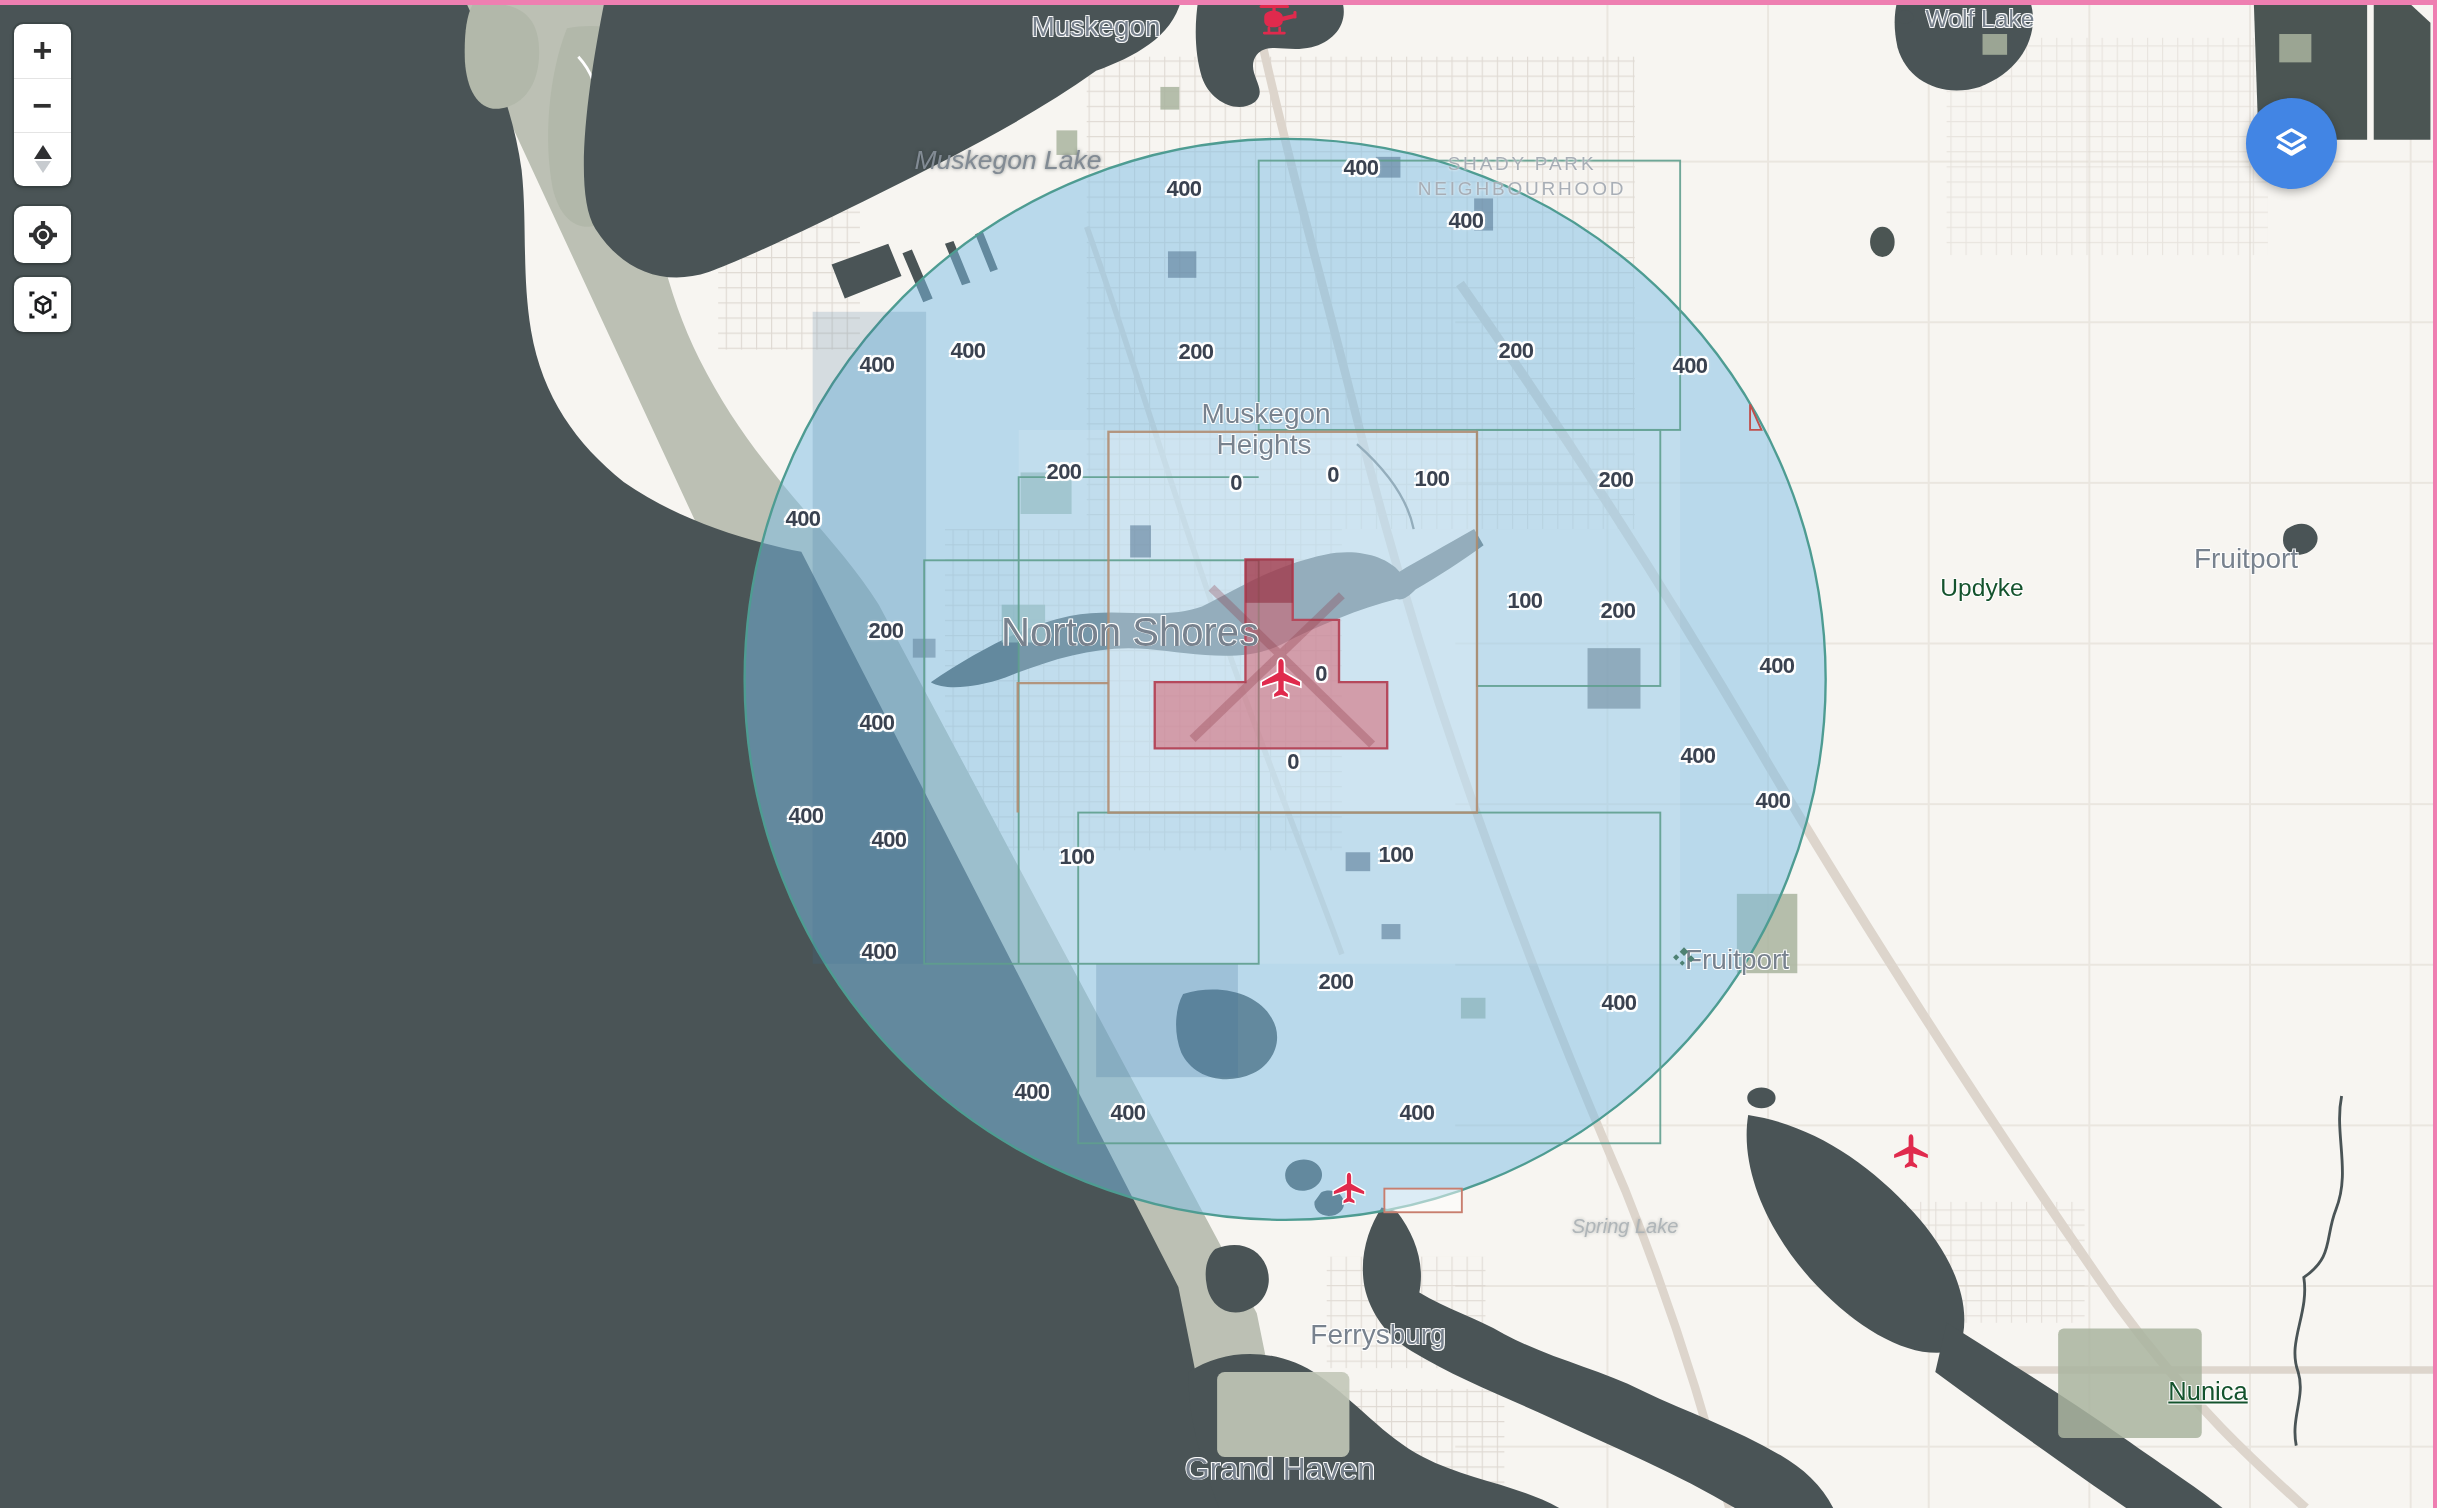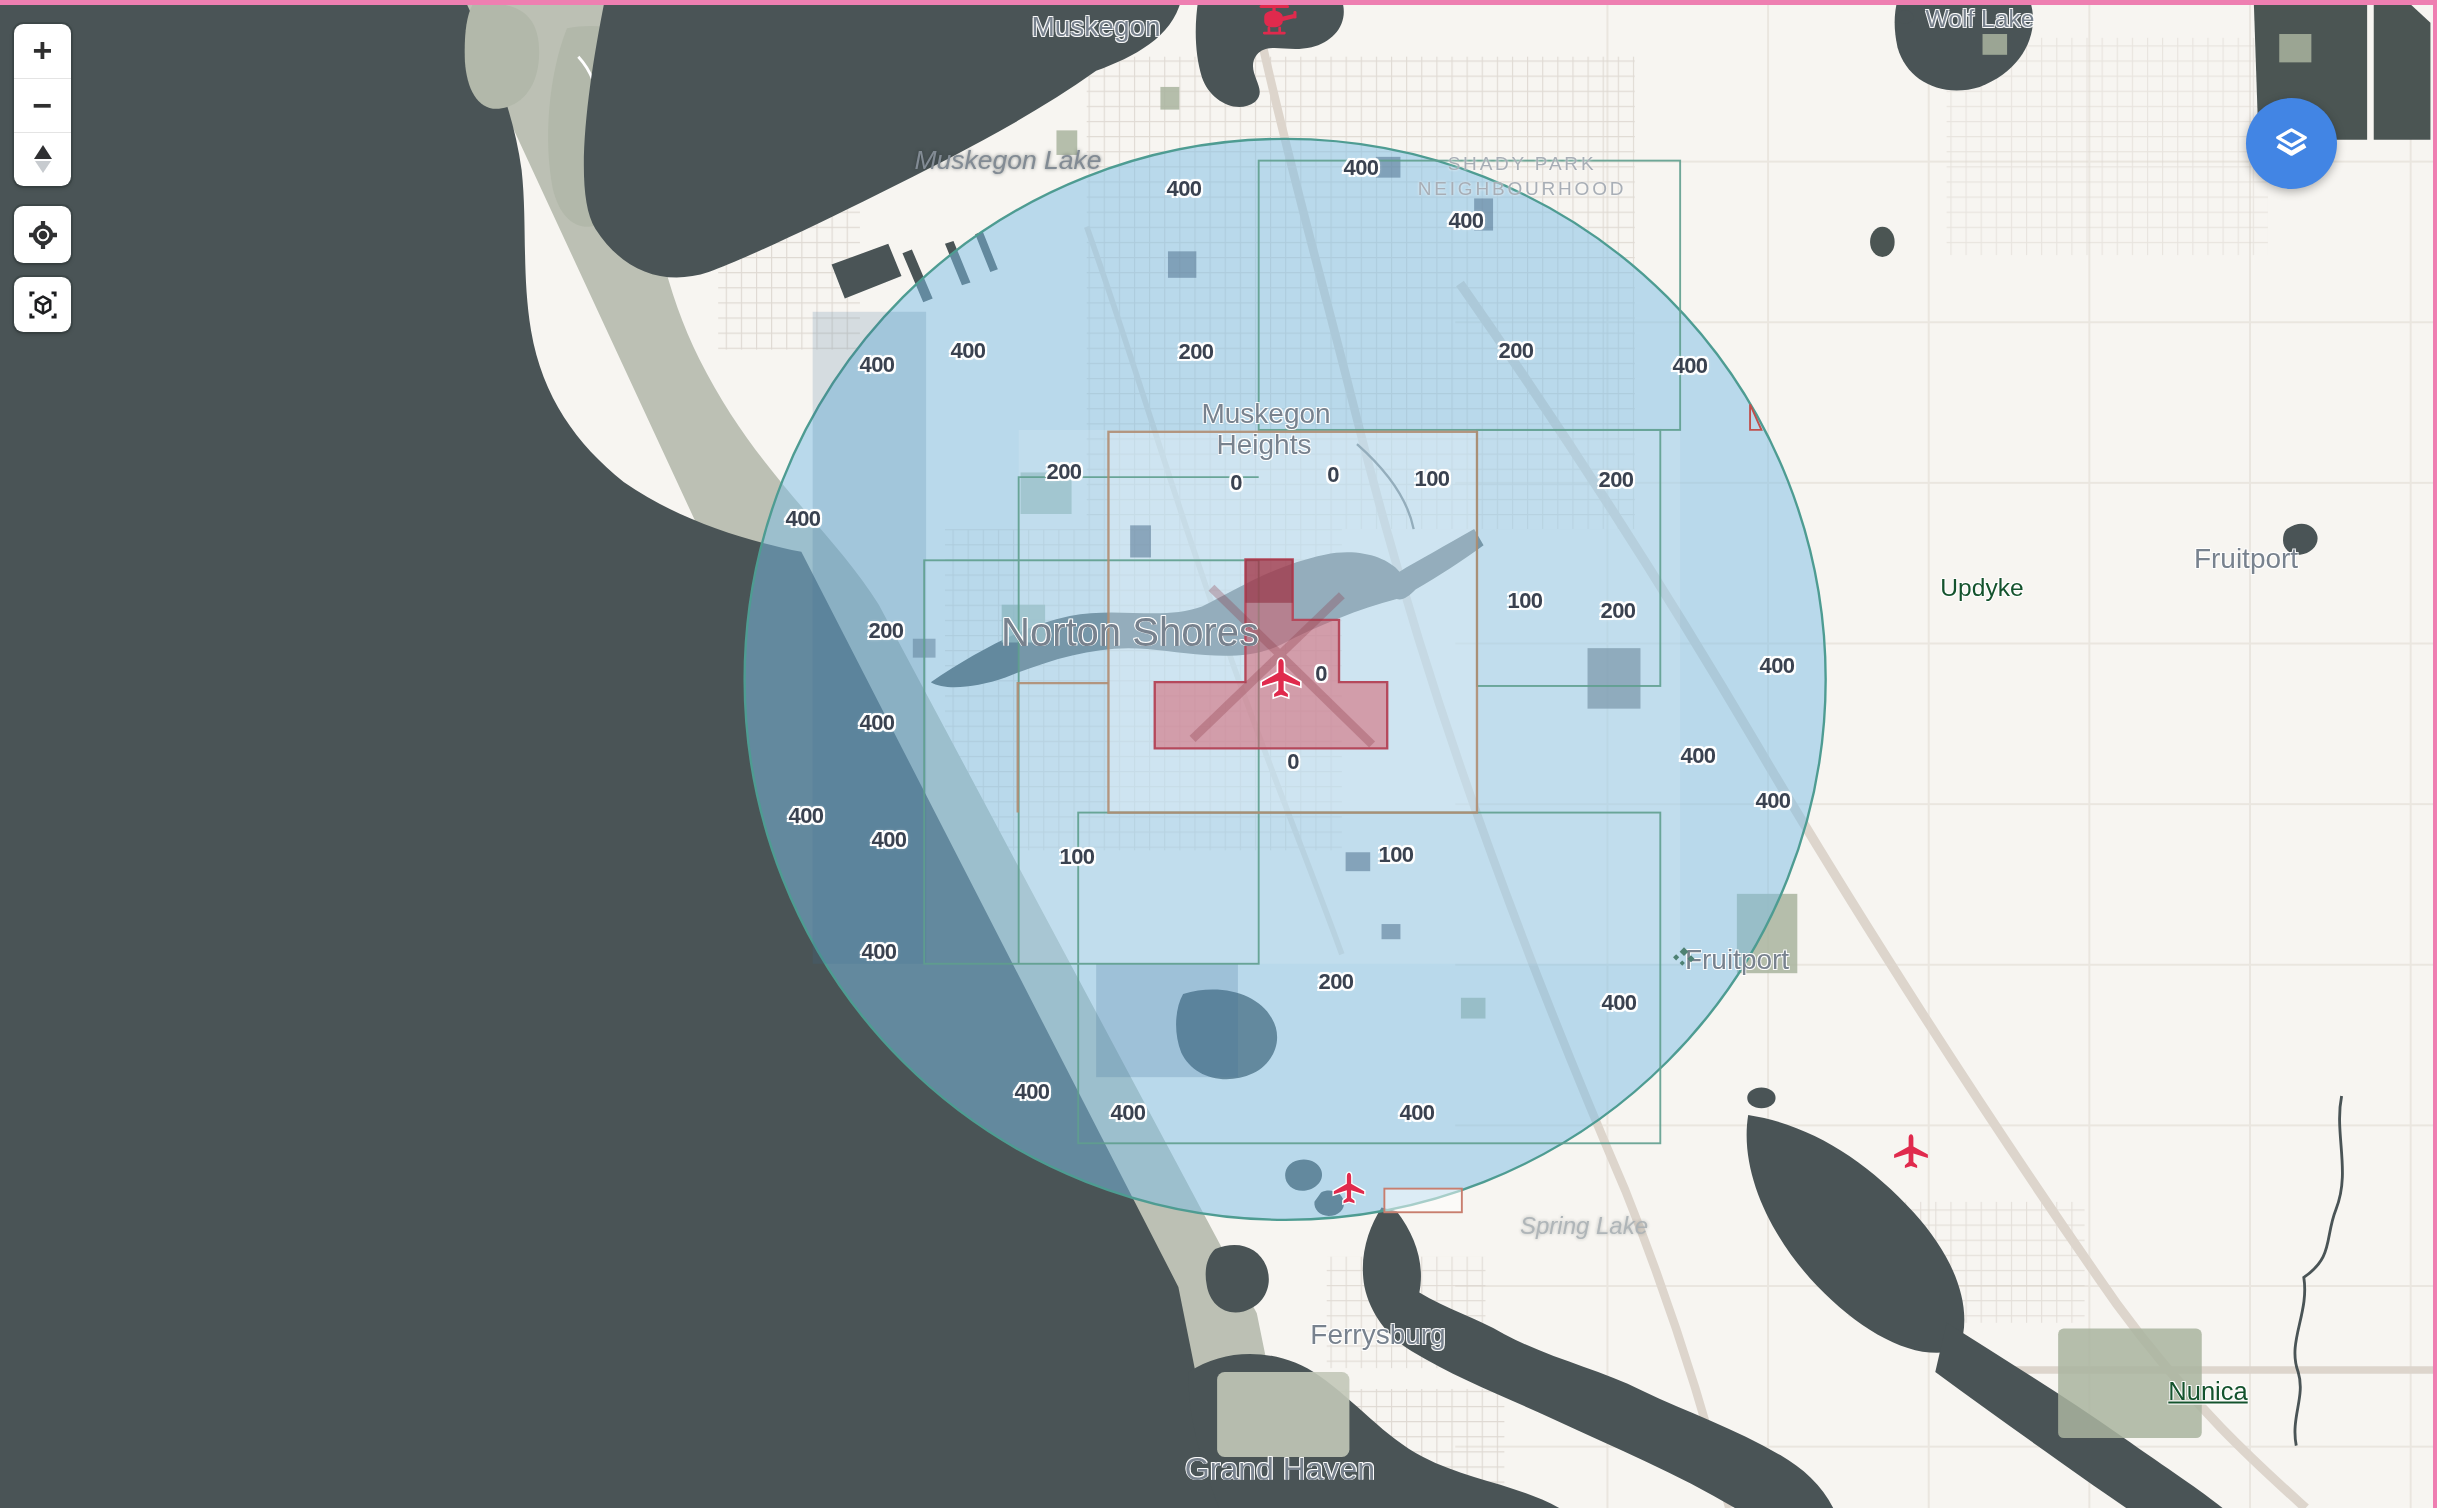--- a/index.html
+++ b/index.html
@@ -188,21 +188,21 @@
       <span class="place-label kind-water" style="font-size: 26.5px; left: 980px; top: 160px; margin-left: 28px;">Muskegon Lake</span>
       <span class="place-label kind-city" style="font-size: 24.6px; left: 1980px; top: 19px;">Wolf Lake</span>
       <span class="place-label kind-district" style="font-size: 19px; left: 1522px; top: 164px;">SHADY PARK</span>
       <span class="place-label kind-district" style="font-size: 19px; left: 1522px; top: 189px;">NEIGHBOURHOOD</span>
       <span class="place-label kind-city" style="font-size: 28px; left: 1266px; top: 414px;">Muskegon</span>
       <span class="place-label kind-city" style="font-size: 28px; left: 1264px; top: 445px;">Heights</span>
       <span class="place-label kind-city" style="font-size: 40px; left: 1130px; top: 632px;">Norton Shores</span>
       <span class="place-label kind-town" style="font-size: 24.6px; left: 1982px; top: 540px;">Updyke</span>
       <span class="place-label kind-city" style="font-size: 28px; left: 2246px; top: 559px;">Fruitport</span>
       <span class="place-label kind-city" style="font-size: 28px; left: 1737px; top: 960px;">Fruitport</span>
-      <span class="place-label kind-water-faint" style="font-size: 24px; left: 1584px; top: 1226px;">Spring Lake</span>
+      <span class="place-label kind-water-faint" style="font-size: 20px; left: 1625px; top: 1226px;">Spring Lake</span>
       <span class="place-label kind-city" style="font-size: 28px; left: 1378px; top: 1335px;">Ferrysburg</span>
       <span class="place-label kind-city" style="font-size: 32px; left: 1280px; top: 1469px;">Grand Haven</span>
       <span class="place-label kind-town" style="font-size: 25.5px; left: 2208px; top: 1343px; text-decoration: underline;">Nunica</span>
     </div>
   <div class="layer" id="alt-labels">
       <span class="alt-label" style="left: 1184px; top: 189px;">400</span>
       <span class="alt-label" style="left: 1361px; top: 168px;">400</span>
       <span class="alt-label" style="left: 1466px; top: 221px;">400</span>
       <span class="alt-label" style="left: 877px; top: 365px;">400</span>
       <span class="alt-label" style="left: 968px; top: 351px;">400</span>

